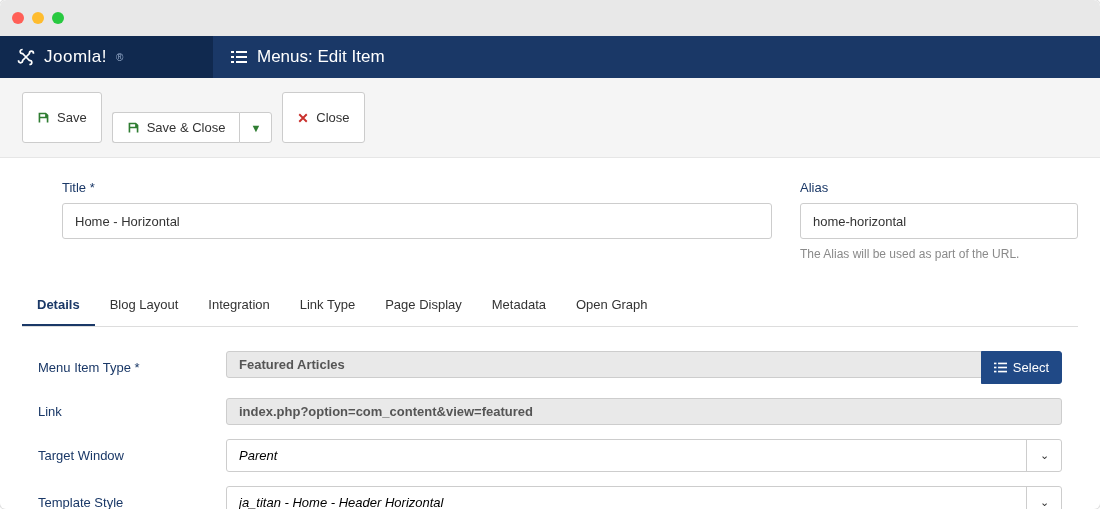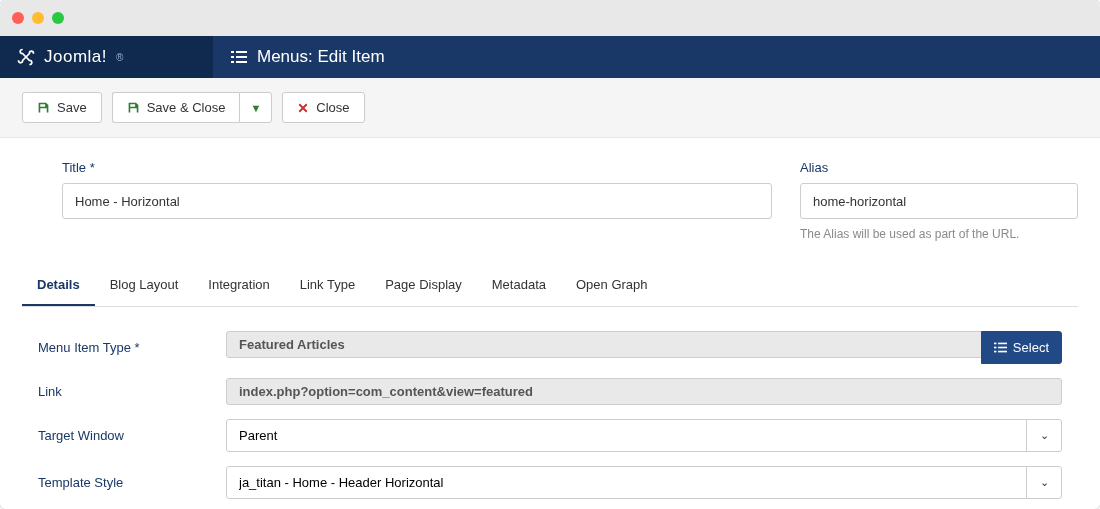--- a/index.html
+++ b/index.html
@@ -11,21 +11,21 @@
 .dot-yellow { background: #febc2e; }
 .dot-green { background: #28c940; }
 .header { height: 42px; background: #1a3867; display: flex; align-items: stretch; }
 .brand { width: 213px; background: #10294f; display: flex; align-items: center; padding: 8px 16px; color: #fff; font-size: 17px; gap: 8px; }
 .brand-logo { width: 20px; height: 20px; }
 .brand-text { font-weight: 400; letter-spacing: 0.5px; }
 .header-title { display: flex; align-items: center; color: #fff; padding: 0 18px; font-size: 17px; gap: 10px; }
 .toolbar { background: #f5f5f5; padding: 14px 22px; border-bottom: 1px solid #e6e6e6; display: flex; gap: 10px; }
 .btn { background: #fff; border: 1px solid #ccc; border-radius: 3px; padding: 7px 14px; font-size: 13px; display: inline-flex; align-items: center; gap: 7px; cursor: pointer; color: #333; }
 .btn-group { display: flex; }
-.btn-group .btn { border-radius: 0; border-right: none; }
+.btn-group .btn { border-radius: 0; border-right: none; margin-top: 20px; }
 .btn-group .btn:first-child { border-radius: 3px 0 0 3px; }
 .btn-group .btn:last-child { border-radius: 0 3px 3px 0; border-right: 1px solid #ccc; }
 .icon-save { color: #2f7d32; }
 .icon-close { color: #c9302c; }
 .icon-chevron { color: #2f7d32; font-size: 11px; }
 .content { padding: 22px; }
 .fields-row { display: flex; gap: 28px; margin-bottom: 14px; }
 .field-title { flex: 0 0 710px; margin-left: 40px; }
 .field-alias { flex: 1; }
 .label { font-size: 13px; color: #1a3867; margin-bottom: 8px; display: block; font-weight: 400; }
@@ -34,21 +34,21 @@
 .tabs { display: flex; border-bottom: 1px solid #ddd; margin-top: 24px; align-items: flex-end; }
 .tab { padding: 12px 15px; font-size: 13px; color: #333; cursor: pointer; border-bottom: 2px solid transparent; }
 .tab.active { color: #1a3867; border-bottom-color: #1a3867; font-weight: 600; background: #fff; }
 .form-area { padding: 24px 16px 10px; }
 .form-row { display: flex; align-items: center; margin-bottom: 14px; }
 .form-label { width: 188px; font-size: 13px; color: #1a3867; padding-right: 10px; }
 .form-control-wrap { flex: 1; display: flex; }
 .form-control { flex: 1; height: 27px; border: 1px solid #cdcdcd; border-radius: 3px; padding: 0 12px; font-size: 13px; display: flex; align-items: center; background: #fff; font-weight: bold; }
 .form-control.readonly { background: #e9e9e9; color: #555; }
 .select-wrap { flex: 1; position: relative; }
-.select { width: 100%; height: 33px; border: 1px solid #cdcdcd; border-radius: 3px; padding: 8px 12px; font-size: 13px; background: #fff; appearance: none; -webkit-appearance: none; cursor: pointer; }
+.select { width: 100%; height: 33px; border: 1px solid #cdcdcd; border-radius: 3px; padding: 8px 12px; font-size: 13px; background: #fff; appearance: none; -webkit-appearance: none; cursor: pointer; font-style: italic; }
 .select-caret { position: absolute; right: 0; top: 0; width: 36px; height: 33px; display: flex; align-items: center; justify-content: center; border-left: 1px solid #cdcdcd; pointer-events: none; color: #333; font-size: 11px; }
 .btn-select { background: #204986; color: #fff; border: 1px solid #204986; height: 33px; padding: 0 12px; display: inline-flex; align-items: center; gap: 6px; border-radius: 0 3px 3px 0; font-size: 13px; cursor: pointer; margin-left: -1px; }
 .menu-type-input { border-radius: 3px 0 0 3px; }
 svg { display: block; }
 </style>
 </head>
 <body>
 
 <div class="window">
 

